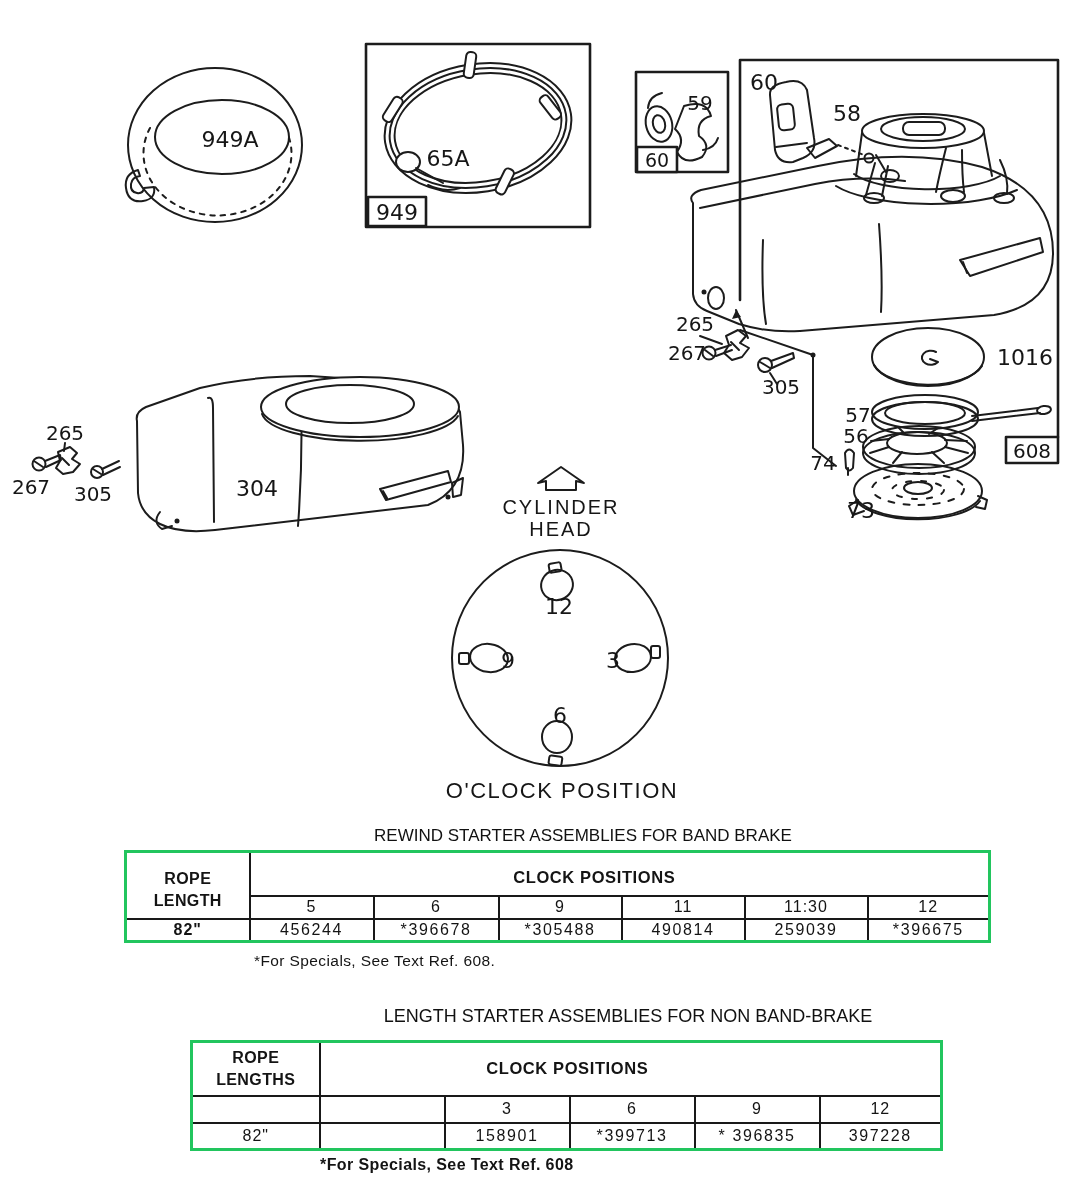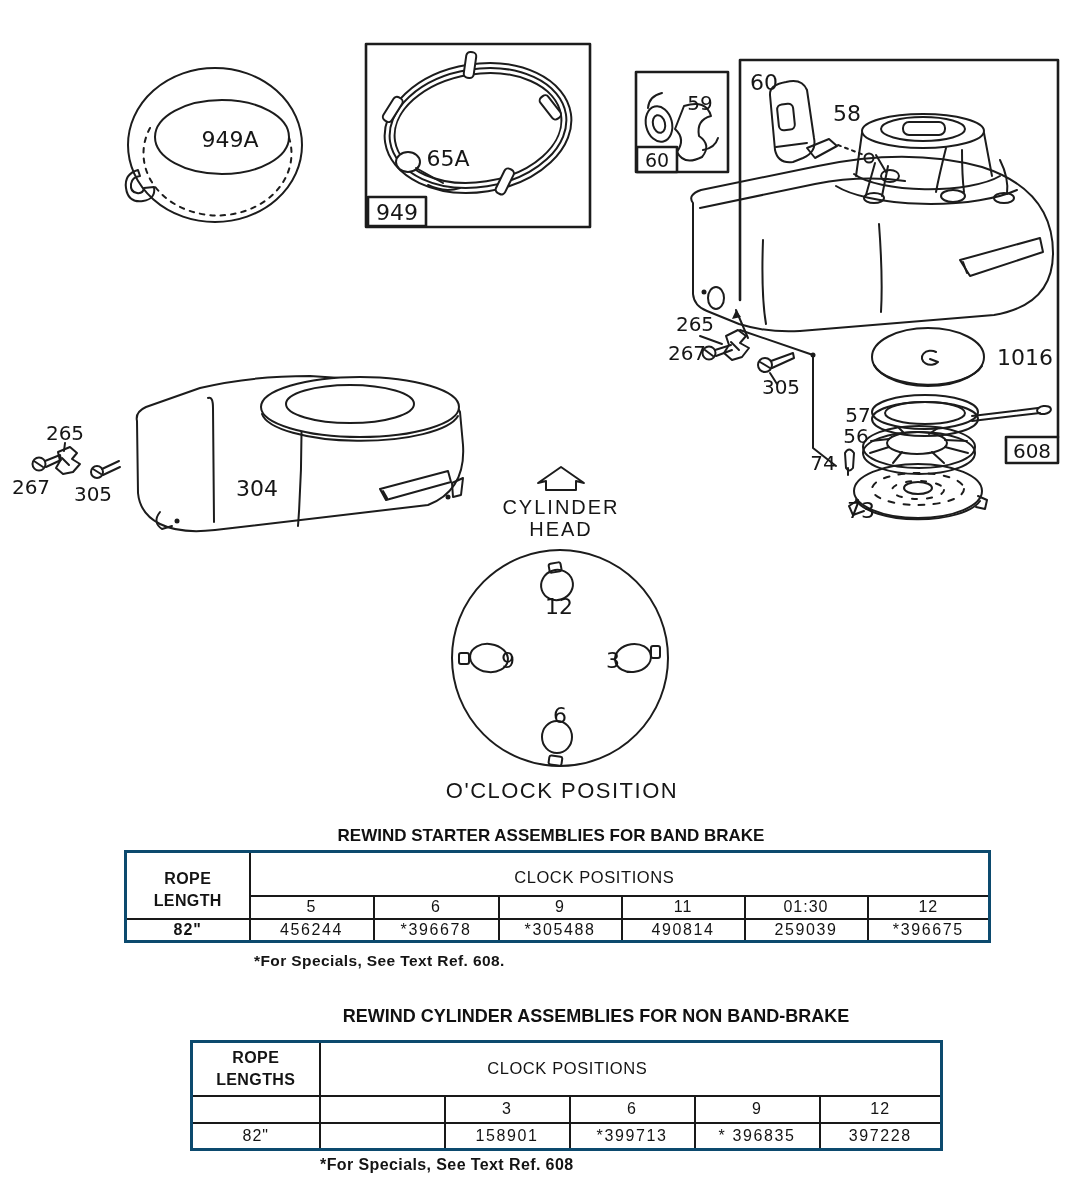--- a/index.html
+++ b/index.html
@@ -9,34 +9,34 @@
   #art{position:absolute;left:0;top:0;}
   #art .ln{stroke:#1c1c1c;stroke-width:2;fill:none;stroke-linecap:round;stroke-linejoin:round;}
   #art .thick{stroke-width:2.6;}
   #art .fillw{fill:#ffffff;}
   #art text{font-family:"DejaVu Sans",sans-serif;fill:#161616;stroke:none;font-size:20px;}
   #art text.big{font-size:22px;}
   #art text.cap{font-family:"Liberation Sans",sans-serif;letter-spacing:2px;font-size:20px;}
   #art text.capb{font-family:"Liberation Sans",sans-serif;letter-spacing:1.5px;font-size:22px;}
   
   .dtitle{position:absolute;transform:translateX(-50%);white-space:nowrap;
-          font-weight:bold;color:#111;}
+          font-weight:normal;color:#111;margin-left:32px;}
   .dtable{position:absolute;border-collapse:collapse;table-layout:fixed;
-          border:3px solid #0c4a6e;color:#141414;}
+          border:3px solid #22c55e;color:#141414;}
   .dtable td{border:2px solid #191919;text-align:center;vertical-align:middle;
              padding:0;overflow:hidden;}
   .pre{white-space:pre-line;line-height:1.35;}
   .hdr{font-weight:bold;font-size:16px;letter-spacing:.4px;}
-  .ghdr{font-weight:normal;font-size:16.5px;letter-spacing:.6px;}
+  .ghdr{font-weight:bold;font-size:16.5px;letter-spacing:.6px;}
   .pos{font-size:16px;letter-spacing:1px;}
   .val{font-size:16px;letter-spacing:1.6px;}
   .ropeb{font-weight:bold;font-size:16px;letter-spacing:1px;}
   .ropen{font-size:16px;letter-spacing:1px;}
   .vtop{vertical-align:top;}
-  .fnote{position:absolute;font-size:15.5px;letter-spacing:.4px;white-space:nowrap;font-weight:bold;}
+  .fnote{position:absolute;font-size:15.5px;letter-spacing:.4px;white-space:nowrap;}
   .fnote.b{font-weight:bold;font-size:16px;}
 </style>
 </head>
 <body>
 
 <svg id="art" width="1087" height="815" viewBox="0 0 1087 815">
 
   <g>
     <path class="ln" d="M 150,128 A 74 62 0 1 0 286,130" stroke-width="26" stroke-dasharray="4.5 6"></path>
     <ellipse class="ln" cx="215" cy="145" rx="87" ry="77"></ellipse>
@@ -244,38 +244,38 @@
       <tr style="height:44px;">
     <td rowspan="2" class="hdr pre vtop" style="padding-top:9px;">ROPE
 LENGTH</td>
     <td colspan="6" class="ghdr vtop" style="padding-top:7px;padding-right:50px;">CLOCK POSITIONS</td>
   </tr>
   <tr style="height:23px;">
     <td class="pos">5</td>
     <td class="pos">6</td>
     <td class="pos">9</td>
     <td class="pos">11</td>
-    <td class="pos">01:30</td>
+    <td class="pos">11:30</td>
     <td class="pos">12</td>
   </tr>
   <tr style="height:23px;">
     <td class="ropeb">82"</td>
     <td class="val">456244</td>
     <td class="val">*396678</td>
     <td class="val">*305488</td>
     <td class="val">490814</td>
     <td class="val">259039</td>
     <td class="val">*396675</td>
   </tr>
 </tbody>
   </table>
 
 <div class="fnote" style="left:254px;top:952px;">*For Specials, See Text Ref. 608.</div>
 
-<div class="dtitle" style="left:596px;top:1006px;font-size:18px;">REWIND CYLINDER ASSEMBLIES FOR NON BAND-BRAKE</div>
+<div class="dtitle" style="left:596px;top:1006px;font-size:18px;">LENGTH STARTER ASSEMBLIES FOR NON BAND-BRAKE</div>
 
 <table class="dtable" style="left:190px;top:1040px;width:750px;">
   <colgroup>
     <col style="width:128px">
       <col style="width:125px">
       <col style="width:125px">
     <col style="width:125px">
       <col style="width:125px">
       <col style="width:122px">
   </colgroup>

